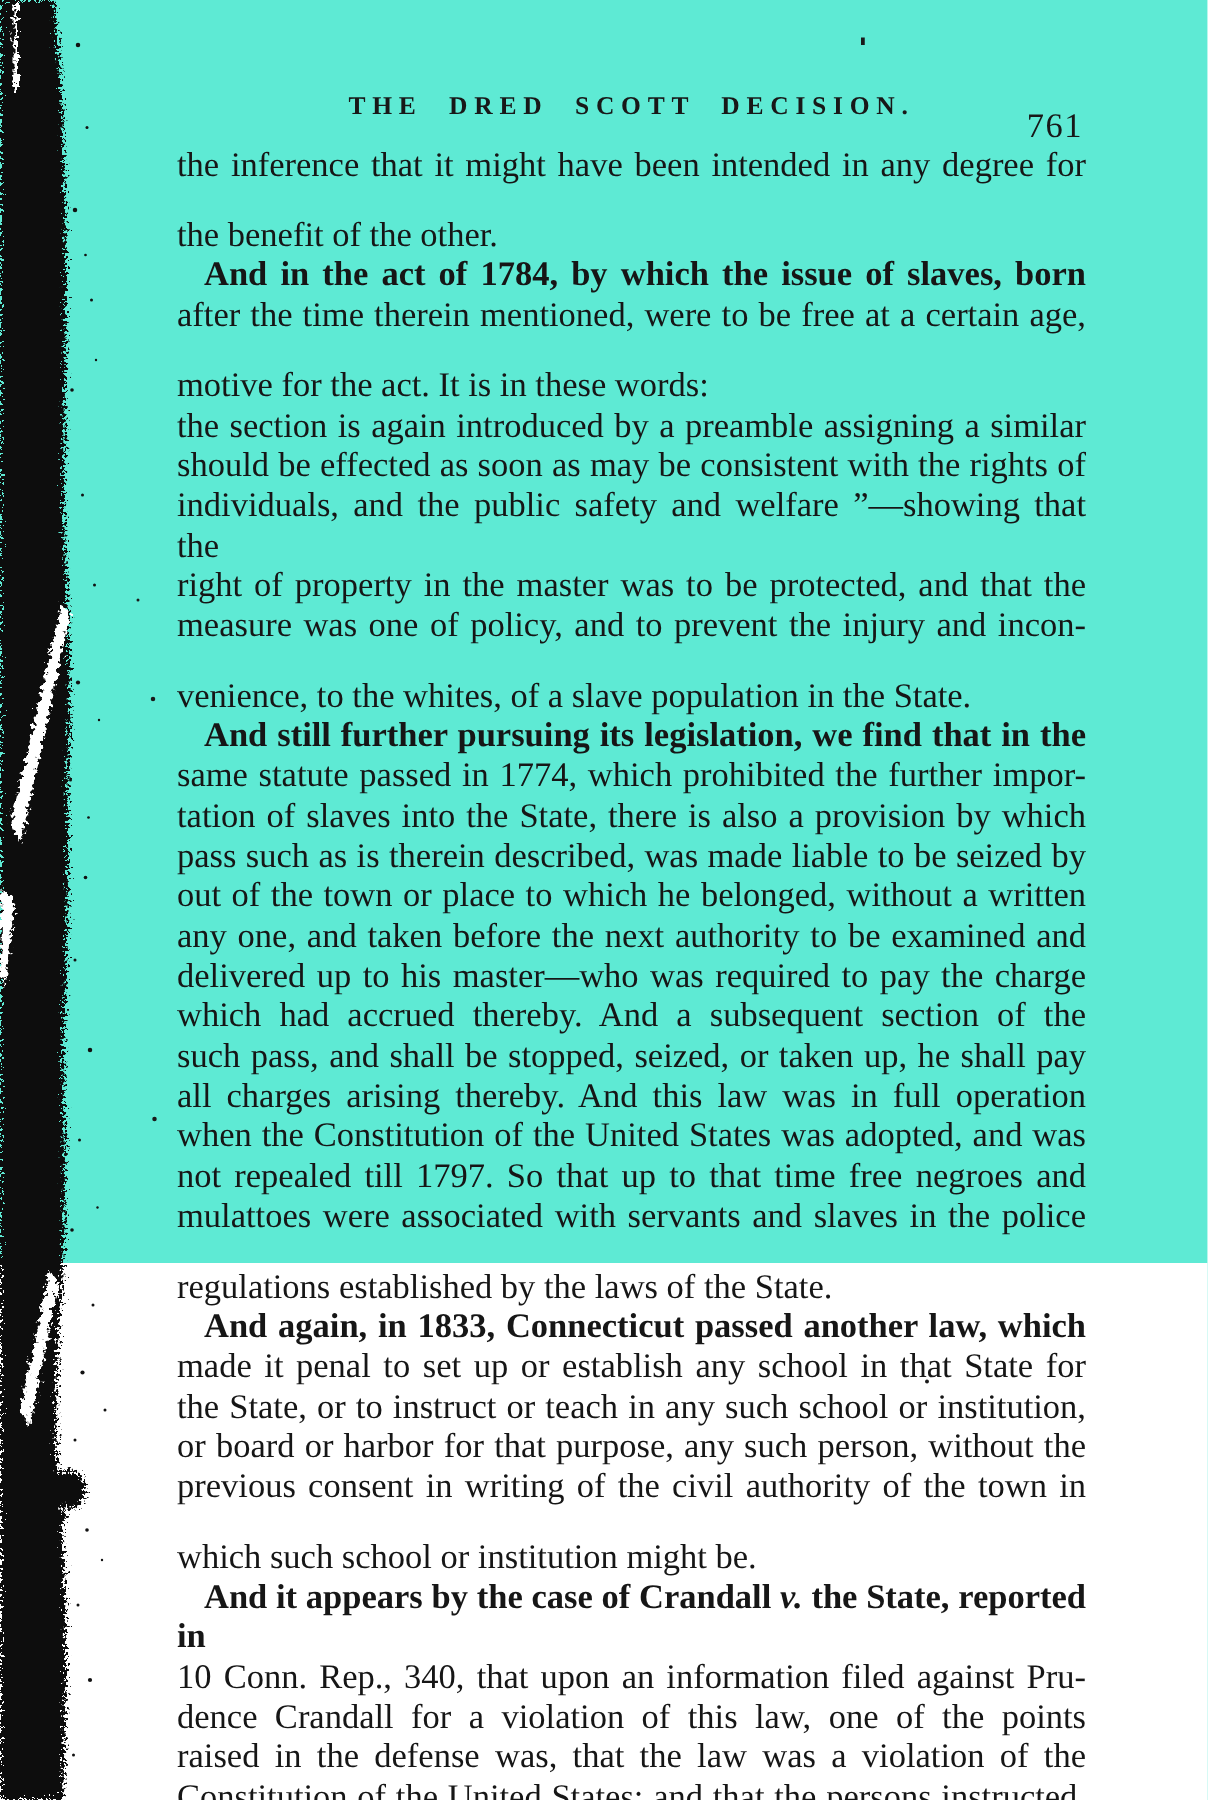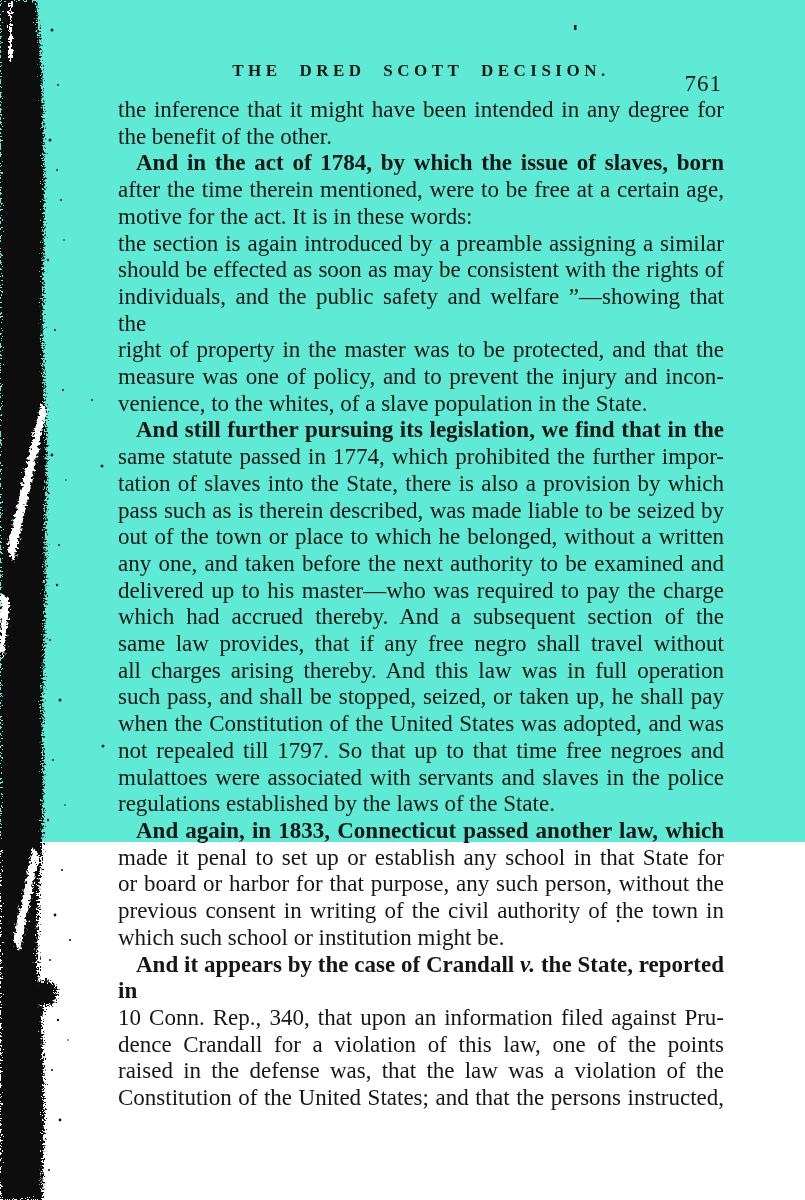--- a/index.html
+++ b/index.html
@@ -64,21 +64,21 @@
     color: #161616;
   }
   .para { margin: 0; }
   .line {
     line-height: 26.7px;
     text-align: justify;
     text-align-last: justify;
     white-space: normal;
   }
   .line.indent { text-indent: 18px; font-weight: bold; }
-  .line.unjust { text-align-last: left; }
+  .line.unjust { text-align-last: left; margin-top: 20px; }
   .line i, .line .it { font-style: italic; }
 </style>
 </head>
 <body>
 
 <div class="page">
 
   <svg class="scan-artifacts" viewBox="0 0 805 1200" xmlns="http://www.w3.org/2000/svg" aria-hidden="true">
     <defs>
       <filter id="rough" x="-40%" y="-2%" width="220%" height="104%">
@@ -172,31 +172,31 @@
       </div>
       <div class="para">
         <div class="line indent">And still further pursuing its legislation, we find that in the</div>
         <div class="line">same statute passed in 1774, which prohibited the further impor-</div>
         <div class="line">tation of slaves into the State, there is also a provision by which</div>
         <div class="line">pass such as is therein described, was made liable to be seized by</div>
         <div class="line">out of the town or place to which he belonged, without a written</div>
         <div class="line">any one, and taken before the next authority to be examined and</div>
         <div class="line">delivered up to his master—who was required to pay the charge</div>
         <div class="line">which had accrued thereby.  And a subsequent section of the</div>
-        <div class="line">same law provides, that if any free negro shall travel without</div>
+        <div class="line">such pass, and shall be stopped, seized, or taken up, he shall pay</div>
         <div class="line">all charges arising thereby.  And this law was in full operation</div>
-        <div class="line">such pass, and shall be stopped, seized, or taken up, he shall pay</div>
         <div class="line">when the Constitution of the United States was adopted, and was</div>
         <div class="line">not repealed till 1797.  So that up to that time free negroes and</div>
         <div class="line">mulattoes were associated with servants and slaves in the police</div>
         <div class="line unjust">regulations established by the laws of the State.</div>
       </div>
       <div class="para">
         <div class="line indent">And again, in 1833, Connecticut passed another law, which</div>
         <div class="line">made it penal to set up or establish any school in that State for</div>
+        <div class="line">the State, or to instruct or teach in any such school or institution,</div>
         <div class="line">or board or harbor for that purpose, any such person, without the</div>
         <div class="line">previous consent in writing of the civil authority of the town in</div>
         <div class="line unjust">which such school or institution might be.</div>
       </div>
       <div class="para">
         <div class="line indent"><span>And it appears by the case of Crandall </span><span class="it">v.</span><span> the State, reported in</span></div>
         <div class="line">10 Conn. Rep., 340, that upon an information filed against Pru-</div>
         <div class="line">dence Crandall for a violation of this law, one of the points</div>
         <div class="line">raised in the defense was, that the law was a violation of the</div>
         <div class="line">Constitution of the United States; and that the persons instructed,</div>

